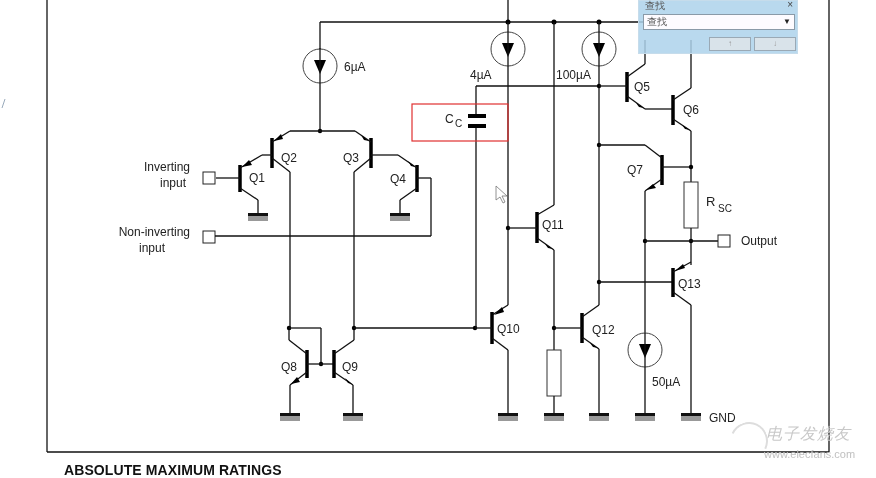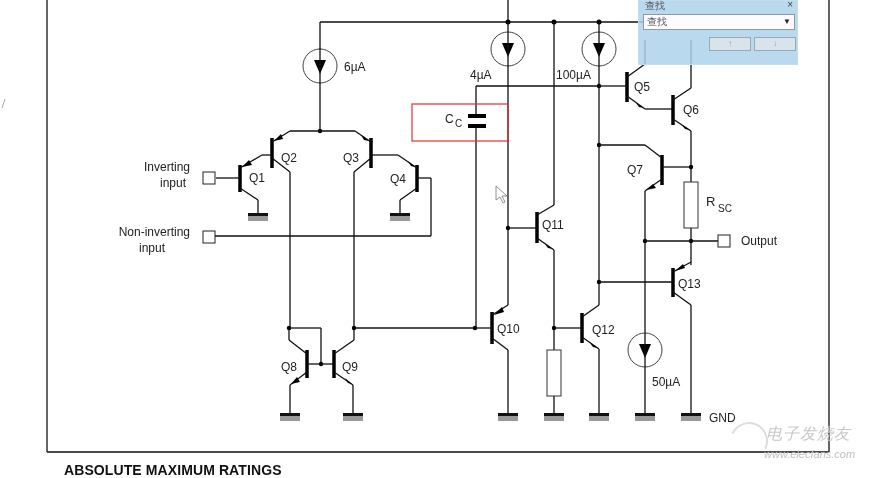--- a/index.html
+++ b/index.html
@@ -7,29 +7,29 @@
   #schematic{position:absolute;left:0;top:0;}
   .w{stroke:#111;stroke-width:1.3;fill:none;}
   .thin{stroke:#555;stroke-width:1;fill:none;}
   .bar{stroke:#000;stroke-width:3.5;}
   .dot{fill:#000;}
   .gnd{fill:#999;}
   .lbl{font-family:"Liberation Sans",sans-serif;font-size:12px;fill:#222;}
   .pin{fill:#fff;stroke:#222;stroke-width:1;}
   .cs{fill:#fff;stroke:#444;stroke-width:1;}
   .heading{position:absolute;left:64px;top:462px;font-size:14px;font-weight:bold;color:#111;letter-spacing:0.1px;}
-  .dialog{position:absolute;left:638px;top:0;width:160px;height:65px;background:rgba(173,210,235,0.85);border:1px solid #c6dceb;box-sizing:border-box;}
+  .dialog{position:absolute;left:638px;top:0;width:160px;height:54px;background:rgba(173,210,235,0.85);border:1px solid #c6dceb;box-sizing:border-box;}
   .dlg-title{position:absolute;left:6px;top:-2px;font-size:10px;color:#555;}
   .dlg-close{position:absolute;right:4px;top:-2px;font-size:10px;color:#444;cursor:pointer;}
   .dlg-select{position:absolute;left:4px;top:13px;width:152px;height:16px;background:#fdfbff;border:1px solid #8a9aa8;box-sizing:border-box;font-size:10px;color:#555;padding-left:3px;line-height:14px;}
   .dlg-arrow{position:absolute;right:3px;top:0;font-size:8px;color:#222;}
   .dlg-btn{position:absolute;top:36px;width:42px;height:14px;border:1px solid #9aa9b5;background:#d9e3ea;box-sizing:border-box;font-size:8px;color:#999;text-align:center;line-height:12px;}
   .watermark{position:absolute;left:730px;top:420px;width:140px;height:50px;color:#bbb;}
   .wm-cn{position:absolute;left:36px;top:4px;font-size:16px;font-style:italic;color:#c8c8c8;letter-spacing:1px;}
-  .wm-url{position:absolute;left:34px;top:28px;font-size:11px;color:#c0c0c0;font-style:italic;}
+  .wm-url{position:absolute;left:34px;top:28px;font-size:11px;color:#c0c0c0;}
   .wm-logo{position:absolute;left:0;top:2px;width:34px;height:34px;border:2px solid #ddd;border-radius:50%;border-left-color:transparent;border-bottom-color:transparent;transform:rotate(-20deg);}
 </style>
 </head>
 <body>
 
 <svg id="schematic" width="876" height="478" viewBox="0 0 876 478">
 
   <line x1="47" y1="0" x2="47" y2="452" class="thin" style="stroke:#333;stroke-width:1.5"></line>
   <line x1="47" y1="452" x2="829" y2="452" class="w"></line>
   <line x1="829" y1="0" x2="829" y2="452" class="w"></line>

